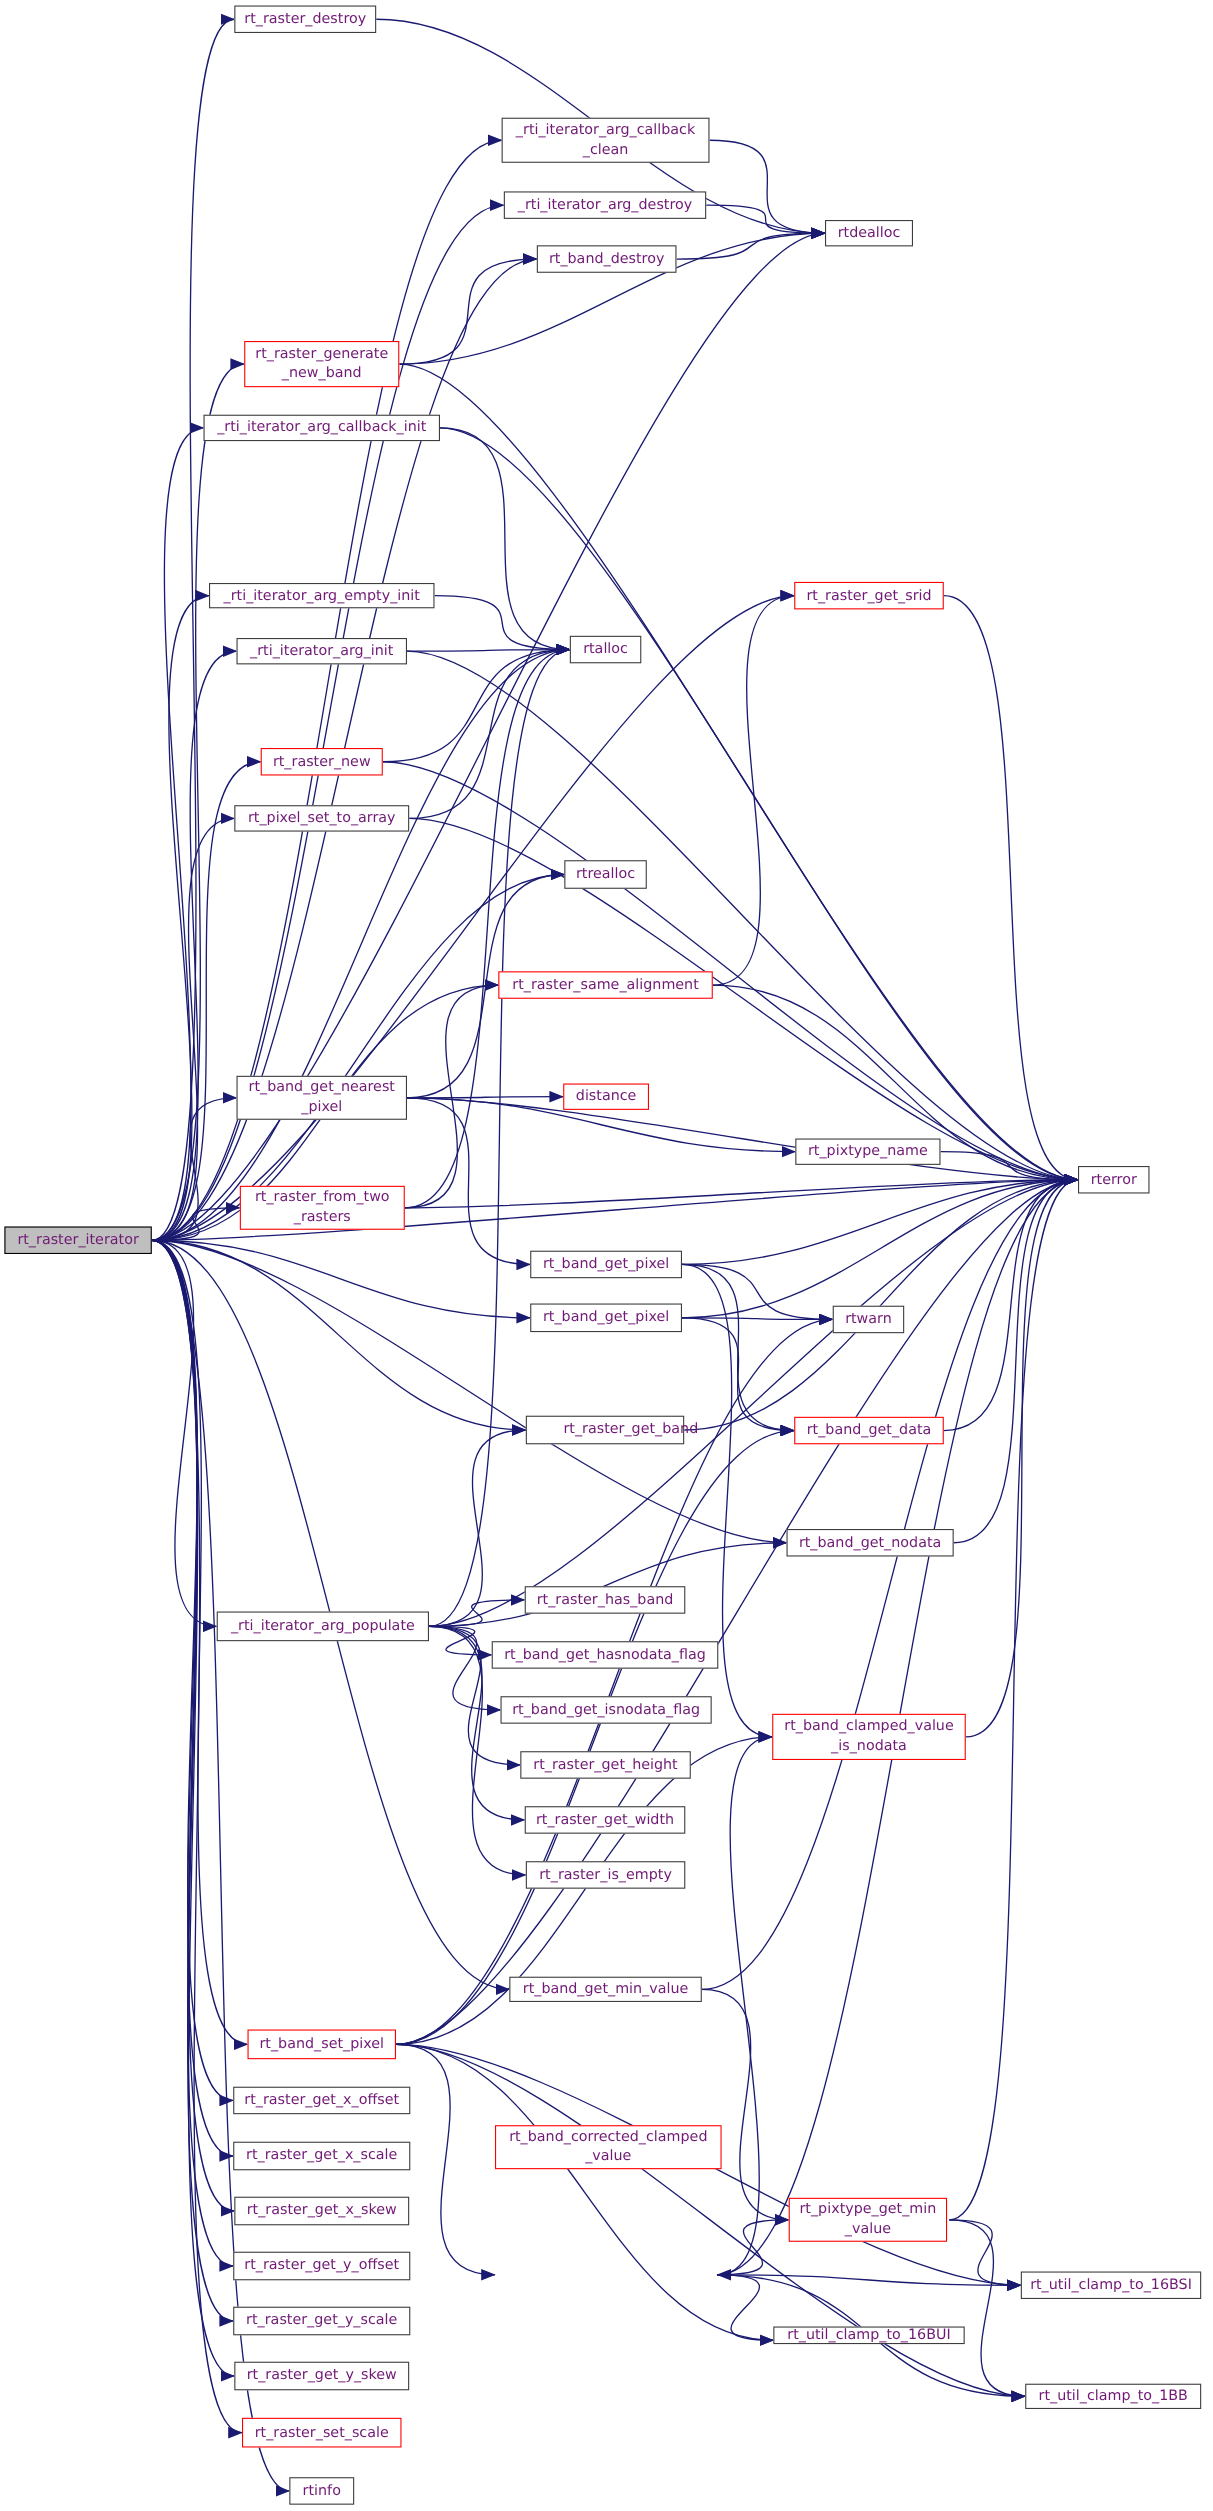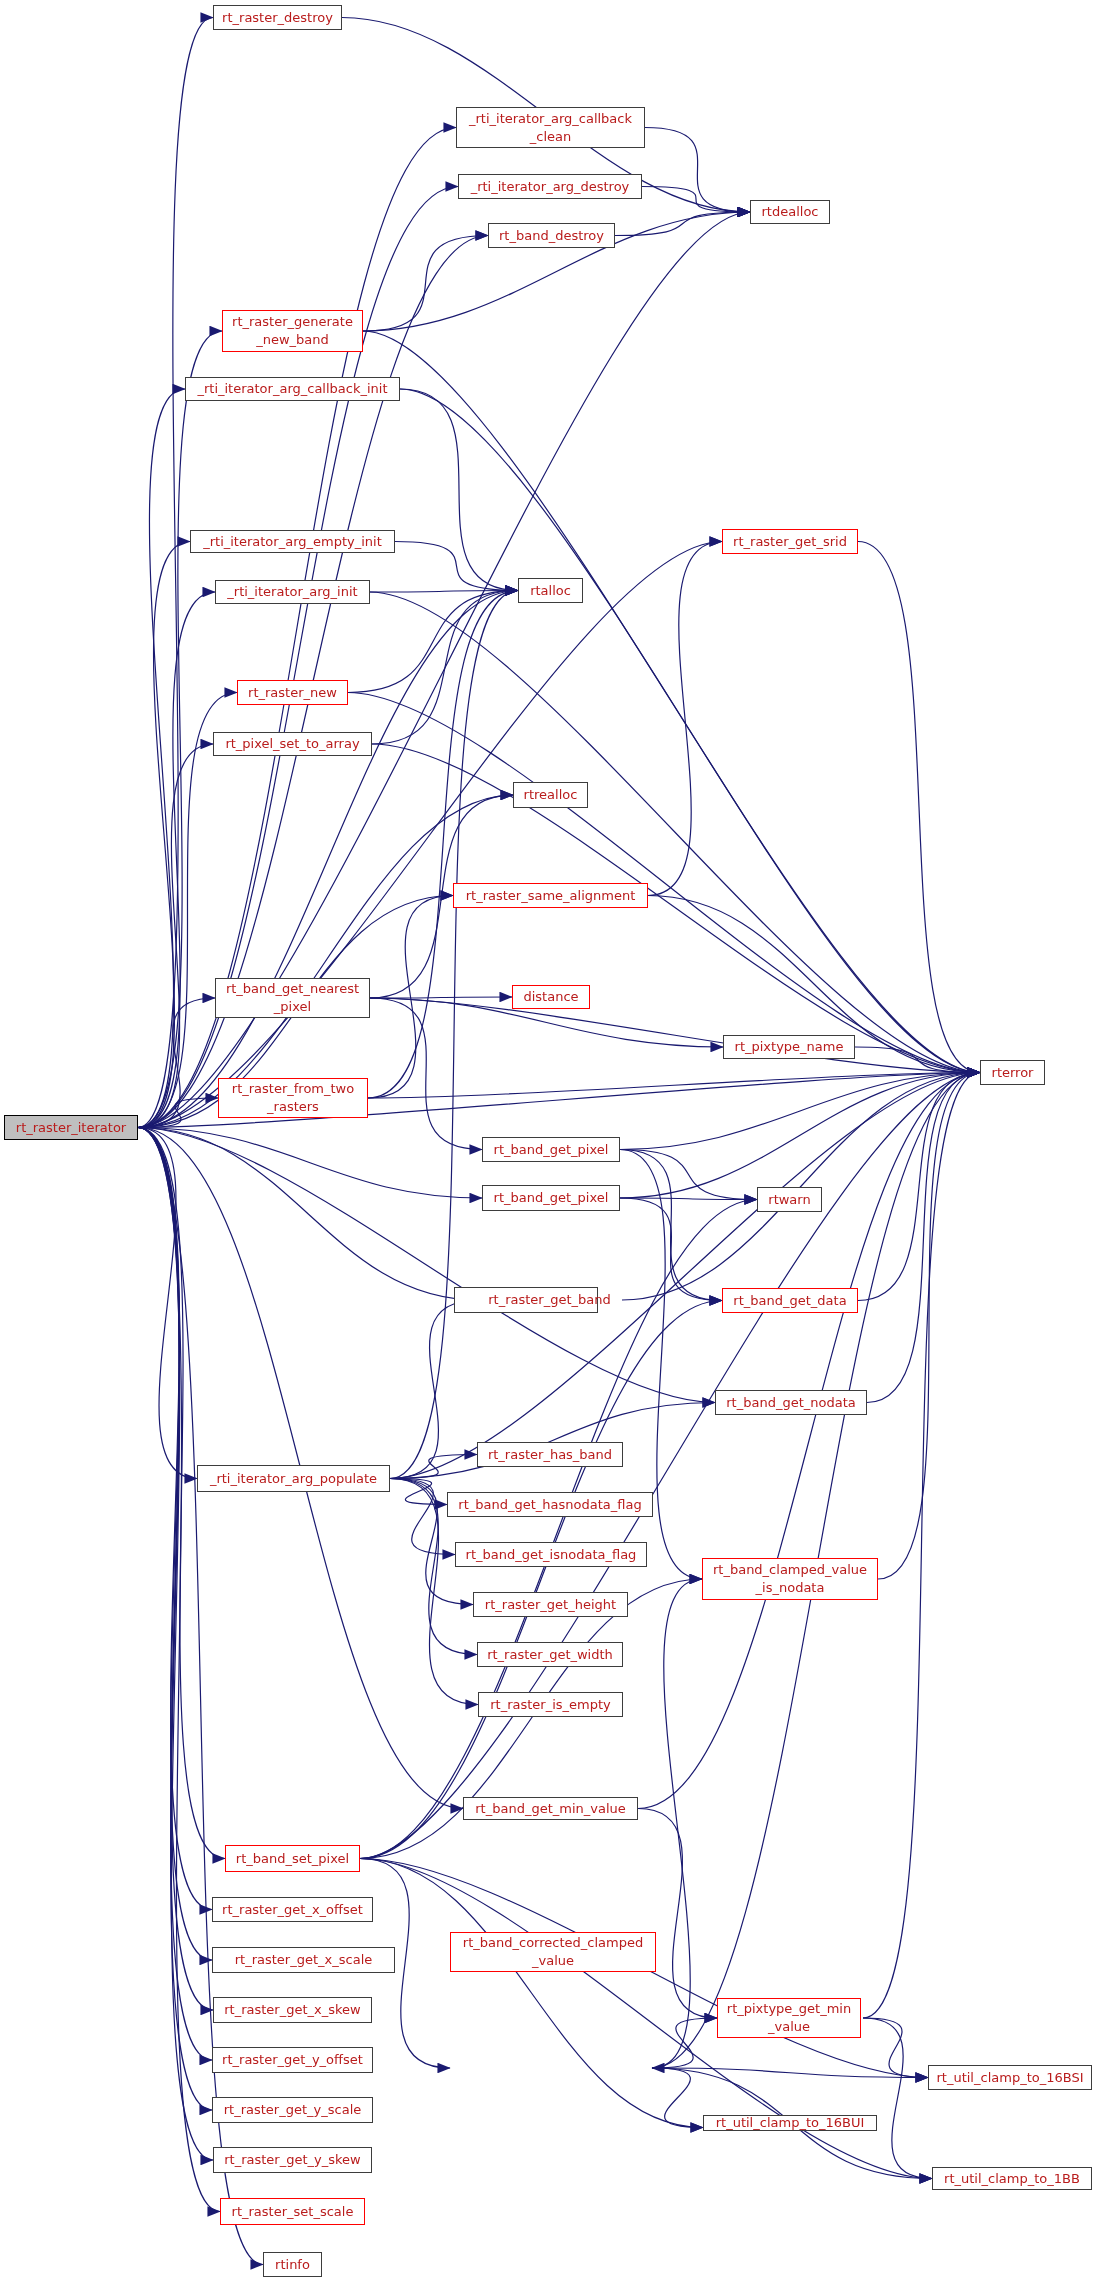--- a/index.html
+++ b/index.html
@@ -1,21 +1,21 @@
 <!DOCTYPE html>
 <html><head>
 <meta charset="utf-8">
 <style>
   html,body{margin:0;padding:0;background:#ffffff;}
   #canvas{position:relative;width:1103px;height:2283px;background:#ffffff;
           font-family:"DejaVu Sans","Liberation Sans",sans-serif;}
   #edge-layer{position:absolute;left:0;top:0;width:1103px;height:2283px;}
   .node{position:absolute;display:flex;flex-direction:column;align-items:center;
         justify-content:center;background:#ffffff;border:1.4px solid #3d3d3d;
-        font-size:13px;color:#b91c1c;text-align:center;line-height:1.35;
+        font-size:13px;color:#701a75;text-align:center;line-height:1.35;
         box-sizing:border-box;cursor:pointer;white-space:nowrap;}
   .node.highlight{border-color:#ff0000;}
   .node.main{background:#bfbfbf;border-color:#000000;}
   .node div{pointer-events:none;}
 </style>
 </head>
 <body>
 
 <div id="canvas">
   <svg id="edge-layer" xmlns="http://www.w3.org/2000/svg" viewBox="0 0 1103 2283">
@@ -195,21 +195,21 @@
     </div>
     <div class="node default" style="left: 482px; top: 1137px; width: 138px; height: 25px;">
       <div>rt_band_get_pixel</div>
     </div>
     <div class="node default" style="left: 482px; top: 1185px; width: 138px; height: 26px;">
       <div>rt_band_get_pixel</div>
     </div>
     <div class="node default" style="left: 757px; top: 1187px; width: 65px; height: 25px;">
       <div>rtwarn</div>
     </div>
-    <div class="node default" style="left: 454px; top: 1287px; width: 144px; height: 26px; padding-left: 47px;">
+    <div class="node default" style="left: 478px; top: 1287px; width: 144px; height: 26px; padding-left: 47px;">
       <div>rt_raster_get_band</div>
     </div>
     <div class="node highlight" style="left: 722px; top: 1288px; width: 136px; height: 25px;">
       <div>rt_band_get_data</div>
     </div>
     <div class="node default" style="left: 715px; top: 1390px; width: 152px; height: 25px;">
       <div>rt_band_get_nodata</div>
     </div>
     <div class="node default" style="left: 477px; top: 1442px; width: 146px; height: 25px;">
       <div>rt_raster_has_band</div>
@@ -238,21 +238,21 @@
     </div>
     <div class="node default" style="left: 463px; top: 1797px; width: 175px; height: 23px;">
       <div>rt_band_get_min_value</div>
     </div>
     <div class="node highlight" style="left: 225px; top: 1845px; width: 135px; height: 27px;">
       <div>rt_band_set_pixel</div>
     </div>
     <div class="node default" style="left: 212px; top: 1897px; width: 161px; height: 25px;">
       <div>rt_raster_get_x_offset</div>
     </div>
-    <div class="node default" style="left: 212px; top: 1947px; width: 183px; height: 26px;">
+    <div class="node default" style="left: 212px; top: 1947px; width: 161px; height: 26px;">
       <div>rt_raster_get_x_scale</div>
     </div>
     <div class="node default" style="left: 213px; top: 1997px; width: 159px; height: 26px;">
       <div>rt_raster_get_x_skew</div>
     </div>
     <div class="node default" style="left: 212px; top: 2047px; width: 161px; height: 26px;">
       <div>rt_raster_get_y_offset</div>
     </div>
     <div class="node default" style="left: 212px; top: 2097px; width: 161px; height: 26px;">
       <div>rt_raster_get_y_scale</div>

